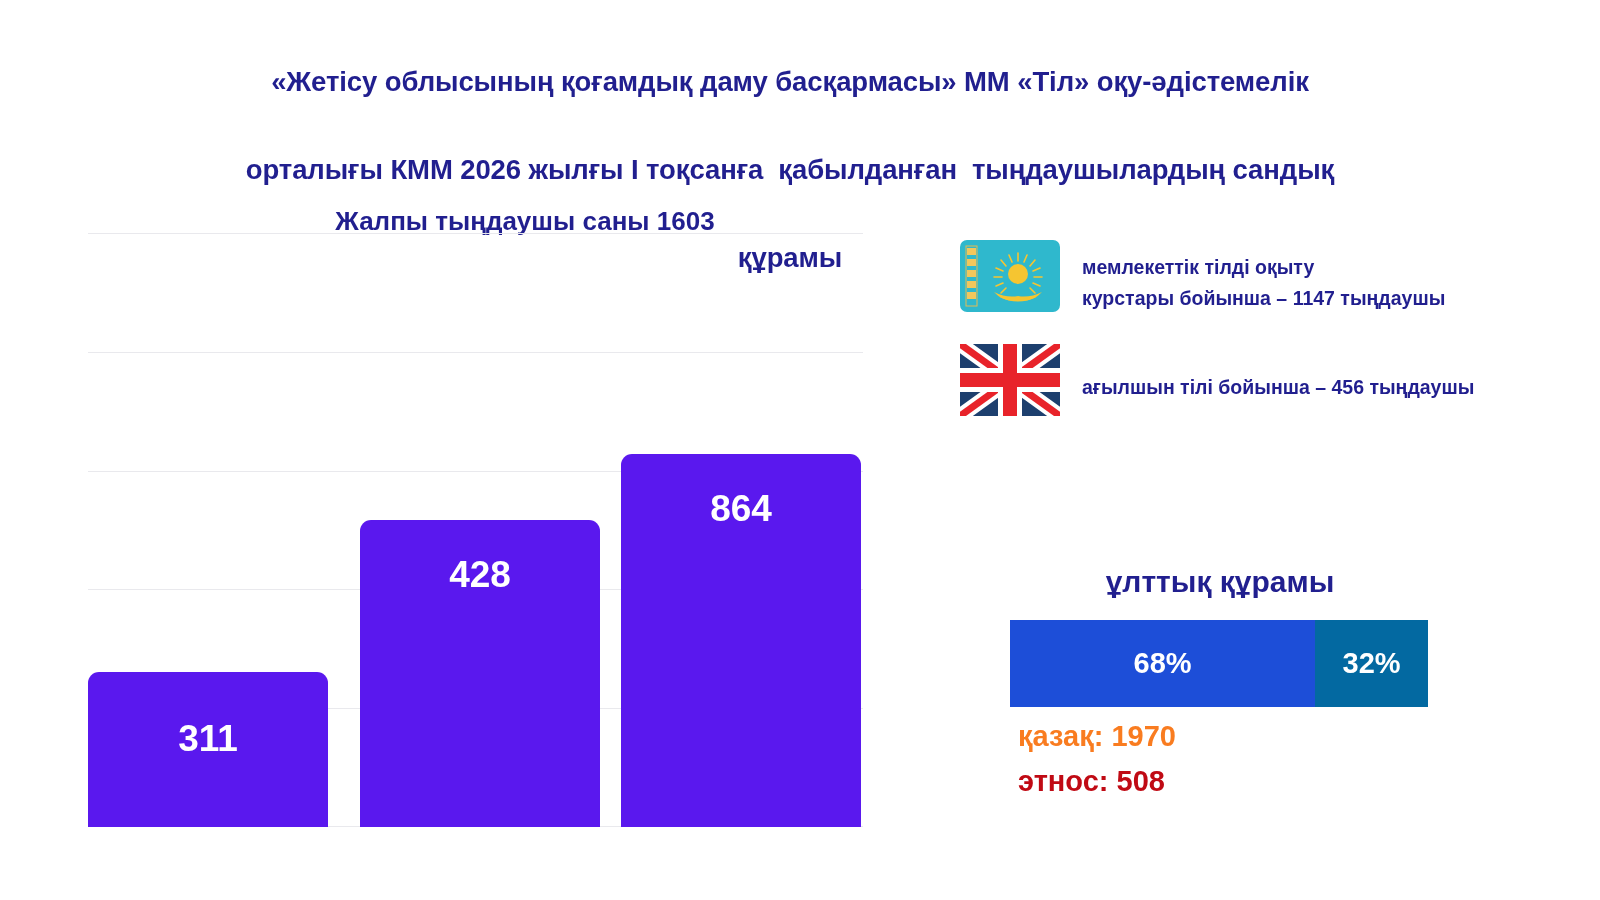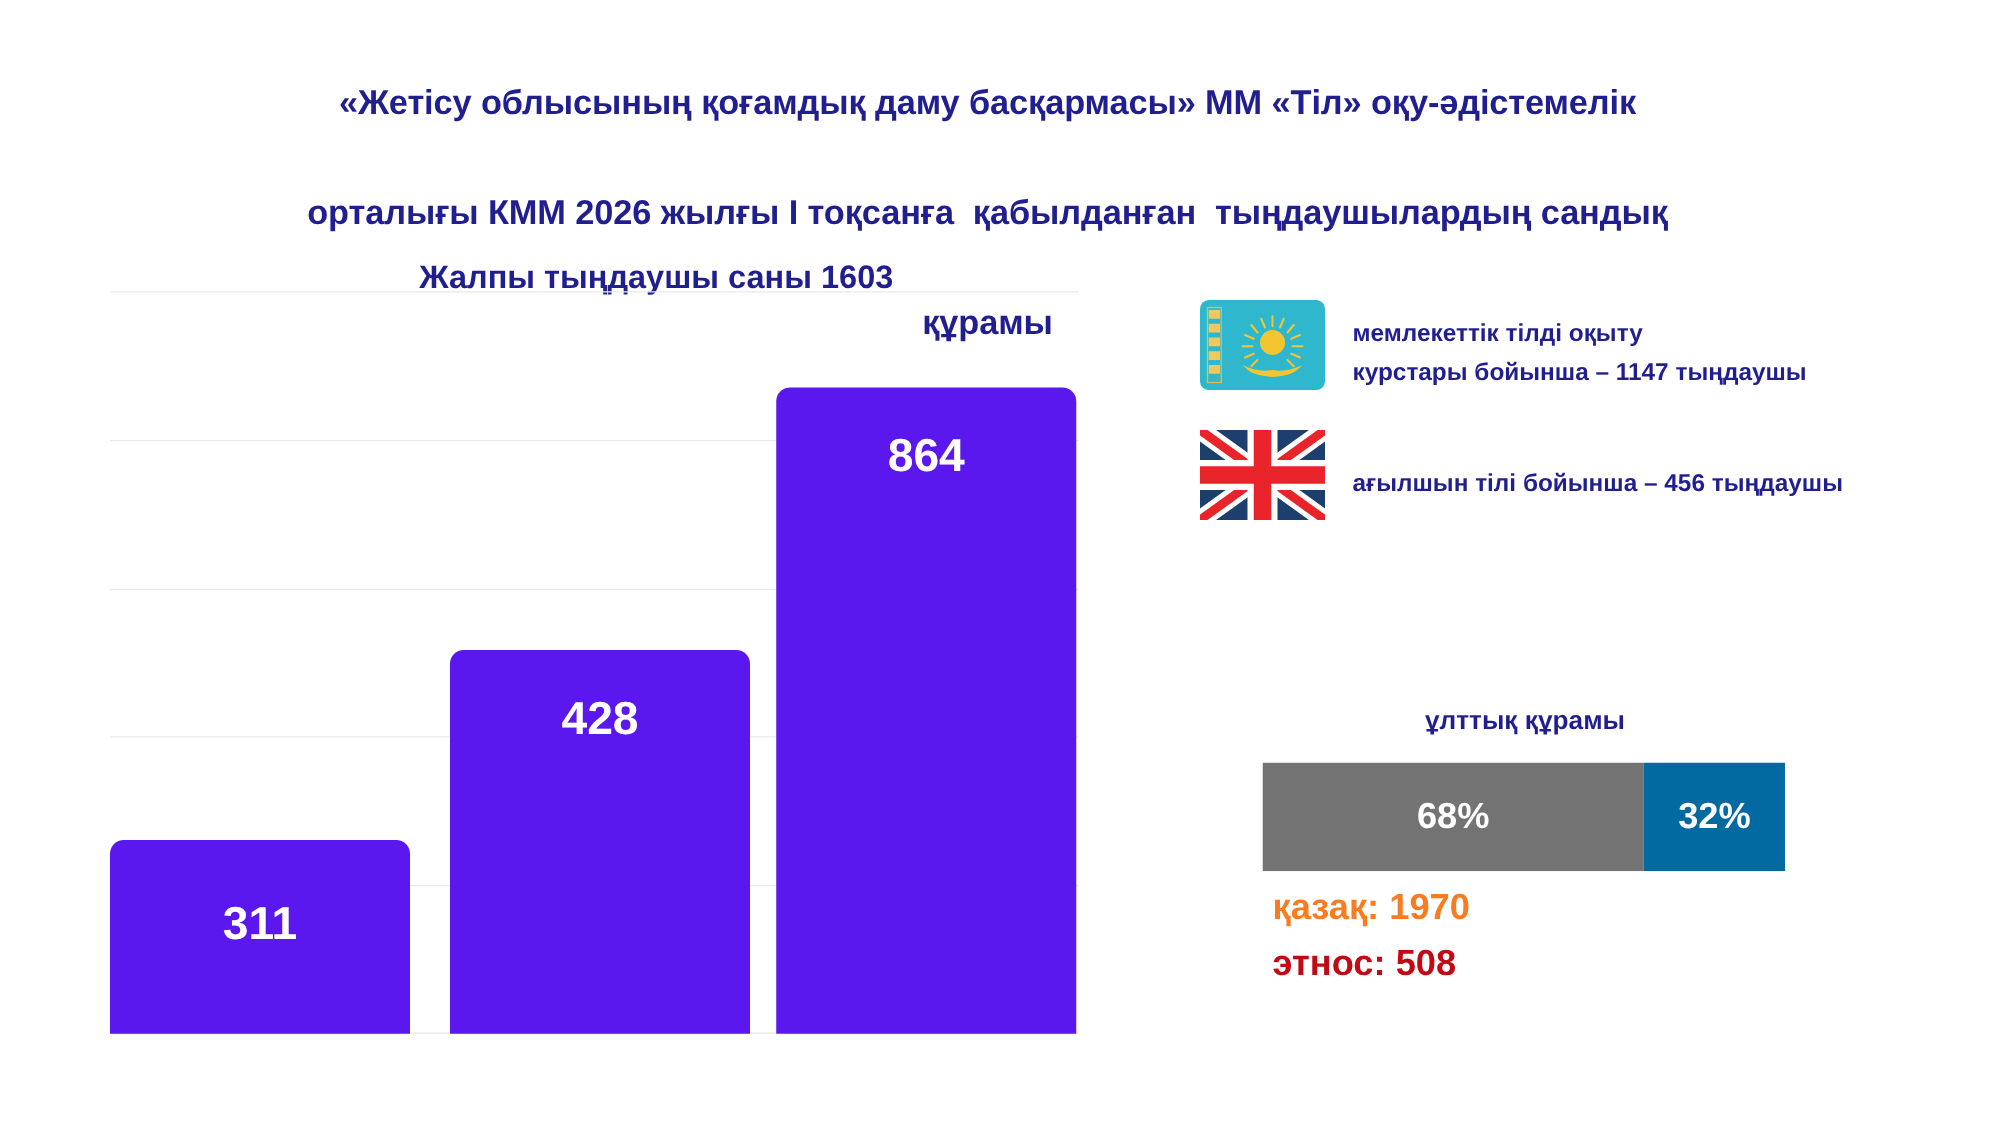--- a/index.html
+++ b/index.html
@@ -115,40 +115,40 @@
 
   
   #nationality {
     position: absolute;
     left: 1010px;
     top: 565px;
     width: 420px;
   }
   #nationality-title {
     text-align: center;
-    font-size: 21px;
+    font-size: 30px;
     font-weight: bold;
     color: #211f8f;
     margin-bottom: 21px;
   }
   #nationality-bar {
     display: flex;
     width: 418px;
     height: 87px;
     overflow: hidden;
   }
   .nat-seg {
     display: flex;
     align-items: center;
     justify-content: center;
     color: #ffffff;
     font-size: 29px;
     font-weight: bold;
   }
-  .nat-seg.kazakh { background: #737373; }
+  .nat-seg.kazakh { background: #1d4ed8; }
   .nat-seg.ethnos { background: #0369a1; }
   #nationality-legend {
     margin-top: 7px;
     font-size: 29px;
     font-weight: bold;
     line-height: 45px;
     padding-left: 8px;
   }
   #nat-label-kazakh { color: #f97c20; }
   #nat-label-ethnos { color: #c00a14; }
@@ -178,21 +178,21 @@
     </div>
   </div>
 
   <div class="bar-slot" style="left:272px;">
     <div class="bar" style="height:307px;">
       <div class="bar-value" style="top:36px;">428</div>
     </div>
   </div>
 
   <div class="bar-slot" style="left:533px;">
-    <div class="bar" style="height:517px;">
+    <div class="bar" style="height:373px;">
       <div class="bar-value" style="top:36px;">864</div>
     </div>
   </div>
 </div>
 
 <div id="legend">
 
   <div class="legend-row" id="legend-row-kazakh">
     <span class="flag">
       <svg viewBox="0 0 100 72" xmlns="http://www.w3.org/2000/svg">

